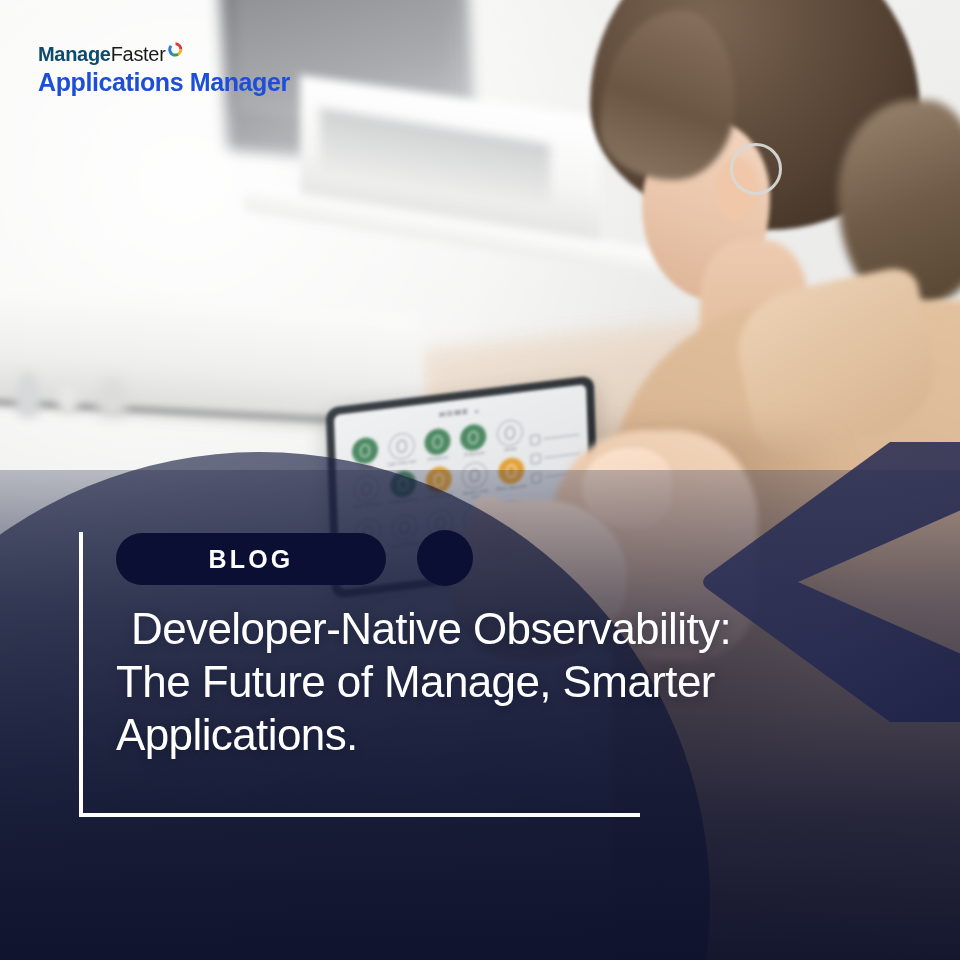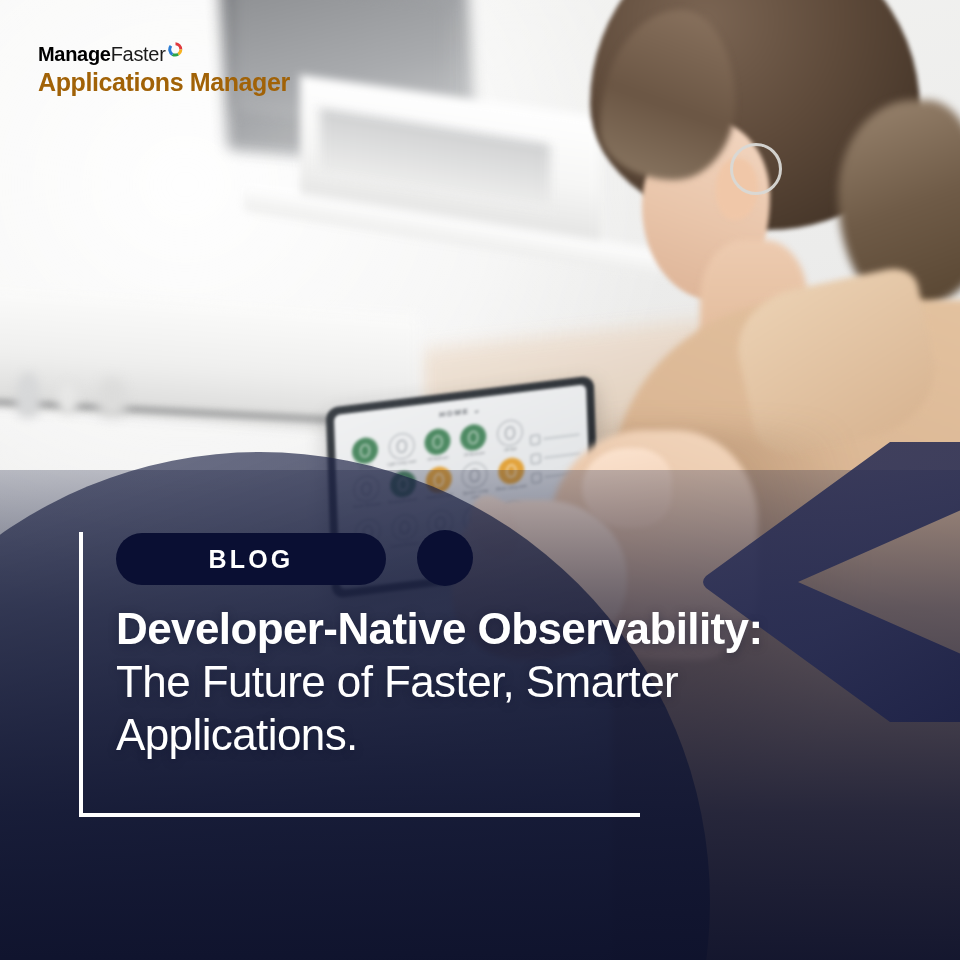--- a/index.html
+++ b/index.html
@@ -447,41 +447,41 @@
     z-index: 40;
   }
   .logo-top {
     display: flex;
     align-items: flex-start;
     line-height: 1;
   }
   .logo-manage {
     font-size: 20px;
     font-weight: 700;
-    color: #000000;
+    color: #0c4a6e;
     letter-spacing: -0.3px;
   }
   .logo-engine {
     font-size: 20px;
     font-weight: 400;
     color: #1b1b1b;
     letter-spacing: -0.3px;
   }
   .logo-swirl {
     width: 17px;
     height: 17px;
     margin-left: 1px;
     margin-top: -3px;
     flex: none;
   }
   .logo-product {
     margin-top: 5px;
     font-size: 25px;
     font-weight: 700;
-    color: #a16207;
+    color: #1d4ed8;
     letter-spacing: -0.4px;
     line-height: 1.05;
   }
 
   
   .frame {
     position: absolute;
     left: 79px;
     top: 532px;
     width: 557px;
@@ -532,21 +532,21 @@
     z-index: 35;
   }
   .hl-line {
     color: #ffffff;
     font-size: 44px;
     line-height: 53px;
     letter-spacing: -0.6px;
     white-space: nowrap;
     text-shadow: 0 2px 10px rgba(10,14,40,0.35);
   }
-  .hl-line.bold { font-weight: 700; }
+  .hl-line.bold { font-weight: 400; margin-left: 15px; }
   .hl-line.light { font-weight: 400; }
 </style>
 </head>
 <body>
 
 <div id="canvas">
 
   <div class="photo">
     <div class="ph-wall"></div>
     <div class="ph-light"></div>
@@ -717,17 +717,17 @@
   <div class="frame"></div>
 
   <div class="dot"></div>
 
   <div class="badge">
     <span>BLOG</span>
   </div>
 
   <div class="headline">
     <div class="hl-line bold">Developer-Native Observability:</div>
-    <div class="hl-line light">The Future of Faster, Smarter</div>
+    <div class="hl-line light">The Future of Manage, Smarter</div>
     <div class="hl-line light">Applications.</div>
   </div>
 
 </div>
 
 </body></html>

